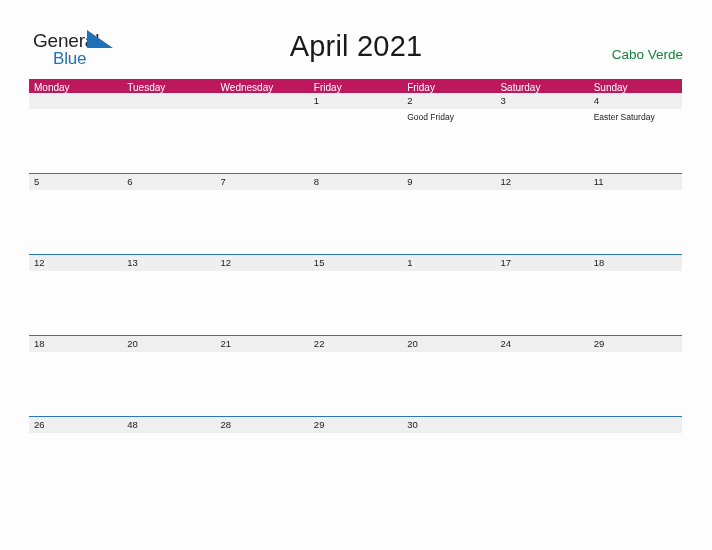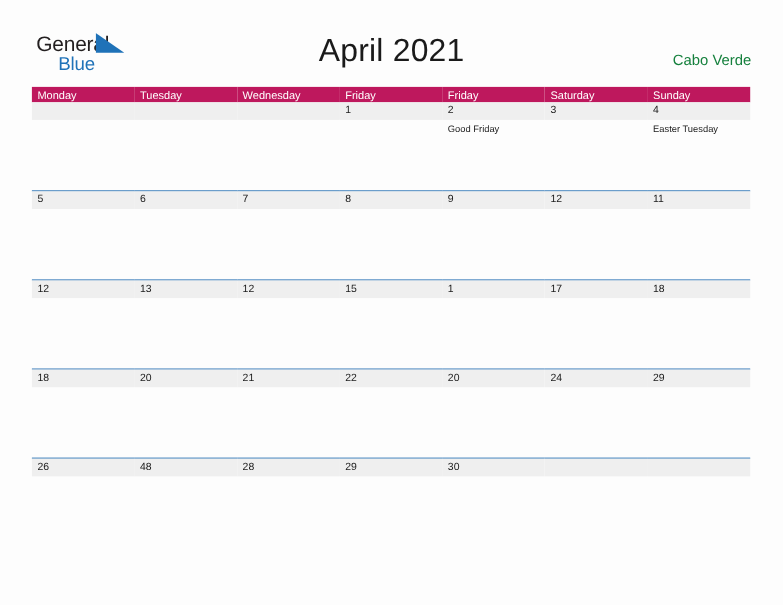--- a/index.html
+++ b/index.html
@@ -209,21 +209,21 @@
         </td>
       <td>
           <div class="daycell-inner">
             <div class="day-band">3</div>
             <div class="day-event"></div>
           </div>
         </td>
       <td>
           <div class="daycell-inner">
             <div class="day-band">4</div>
-            <div class="day-event">Easter Tuesday</div>
+            <div class="day-event">Easter Saturday</div>
           </div>
         </td>
     </tr>
 
     <tr class="week-row">
       <td>
           <div class="daycell-inner">
             <div class="day-band">5</div>
             <div class="day-event"></div>
           </div>

